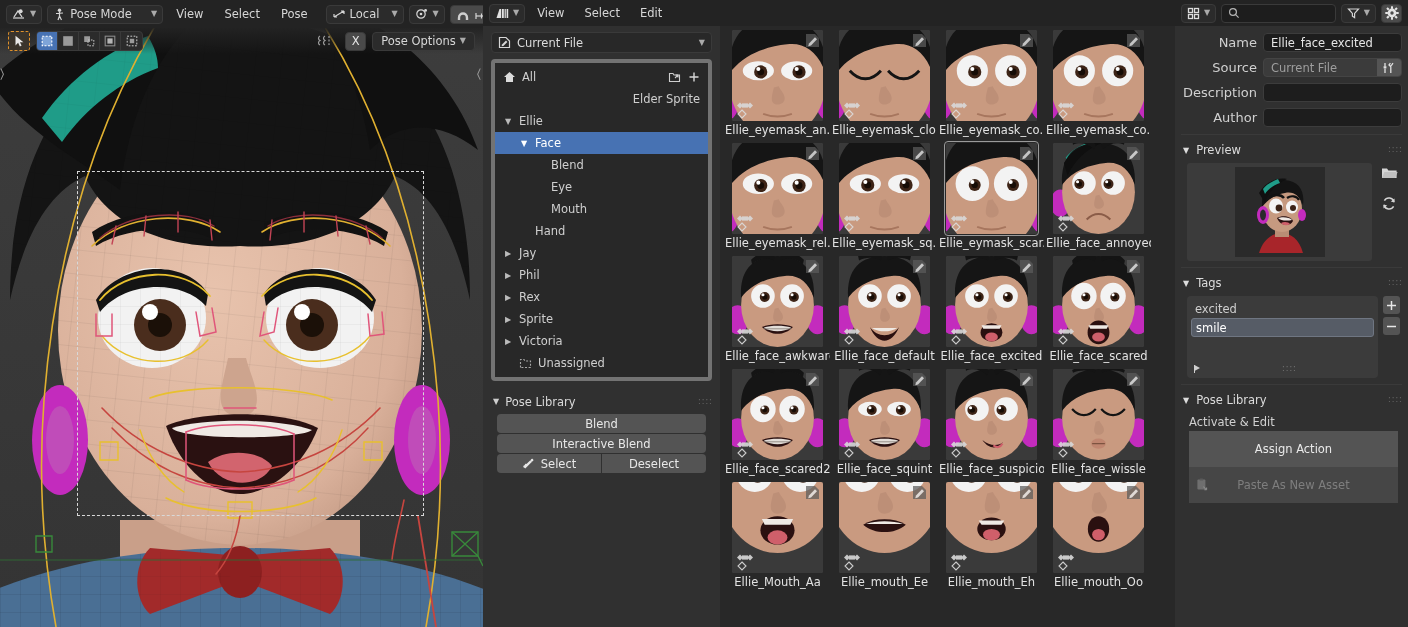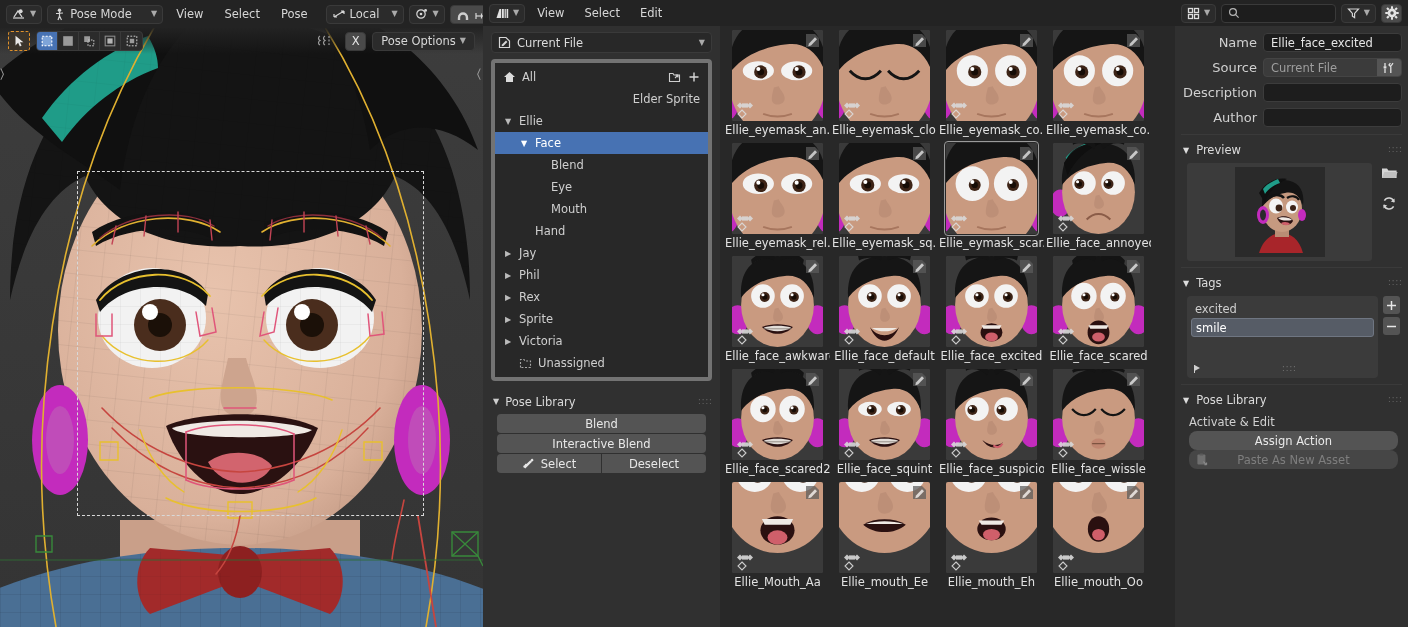--- a/index.html
+++ b/index.html
@@ -157,21 +157,21 @@
   .sq-icon-btn { width: 22px; height: 24px; display: flex; align-items: center; justify-content: center; }
   .taglist {
     background: #3b3b3b; border-radius: 4px; height: 82px; flex: 1; padding: 3px 0;
     display: flex; flex-direction: column; position: relative;
   }
   .tagrow { height: 19px; display: flex; align-items: center; padding: 0 8px; color: #cfcfcf; }
   .tagrow.sel { background: #565c66; color: #fff; border: 1px solid #6f7682; border-radius: 3px; margin: 0 4px; padding: 0 4px; }
   .tag-foot { margin-top: auto; display: flex; align-items: center; padding: 0 6px 1px 6px; }
   .plusminus { display: flex; flex-direction: column; gap: 3px; margin-left: 5px; }
   .pm-btn { width: 17px; height: 18px; background: #545454; border-radius: 3px; display: flex; align-items: center; justify-content: center; color: #e4e4e4; font-size: 13px; line-height: 1; }
-  .big-btn { height: 19px; background: #545454; border-radius: 8px; display: flex; align-items: center; justify-content: center; color: #eaeaea; }
+  .big-btn { height: 36px; background: #545454; border-radius: 0; display: flex; align-items: center; justify-content: center; color: #eaeaea; }
   .big-btn.disabled { background: #464646; color: #7e7e7e; }
   .big-btn .licon { position: absolute; left: 6px; }
   .lbl-dim { color: #8f8f8f; }
 </style>
 </head>
 <body>
 
 <div id="app">
 
   <div id="viewport">

